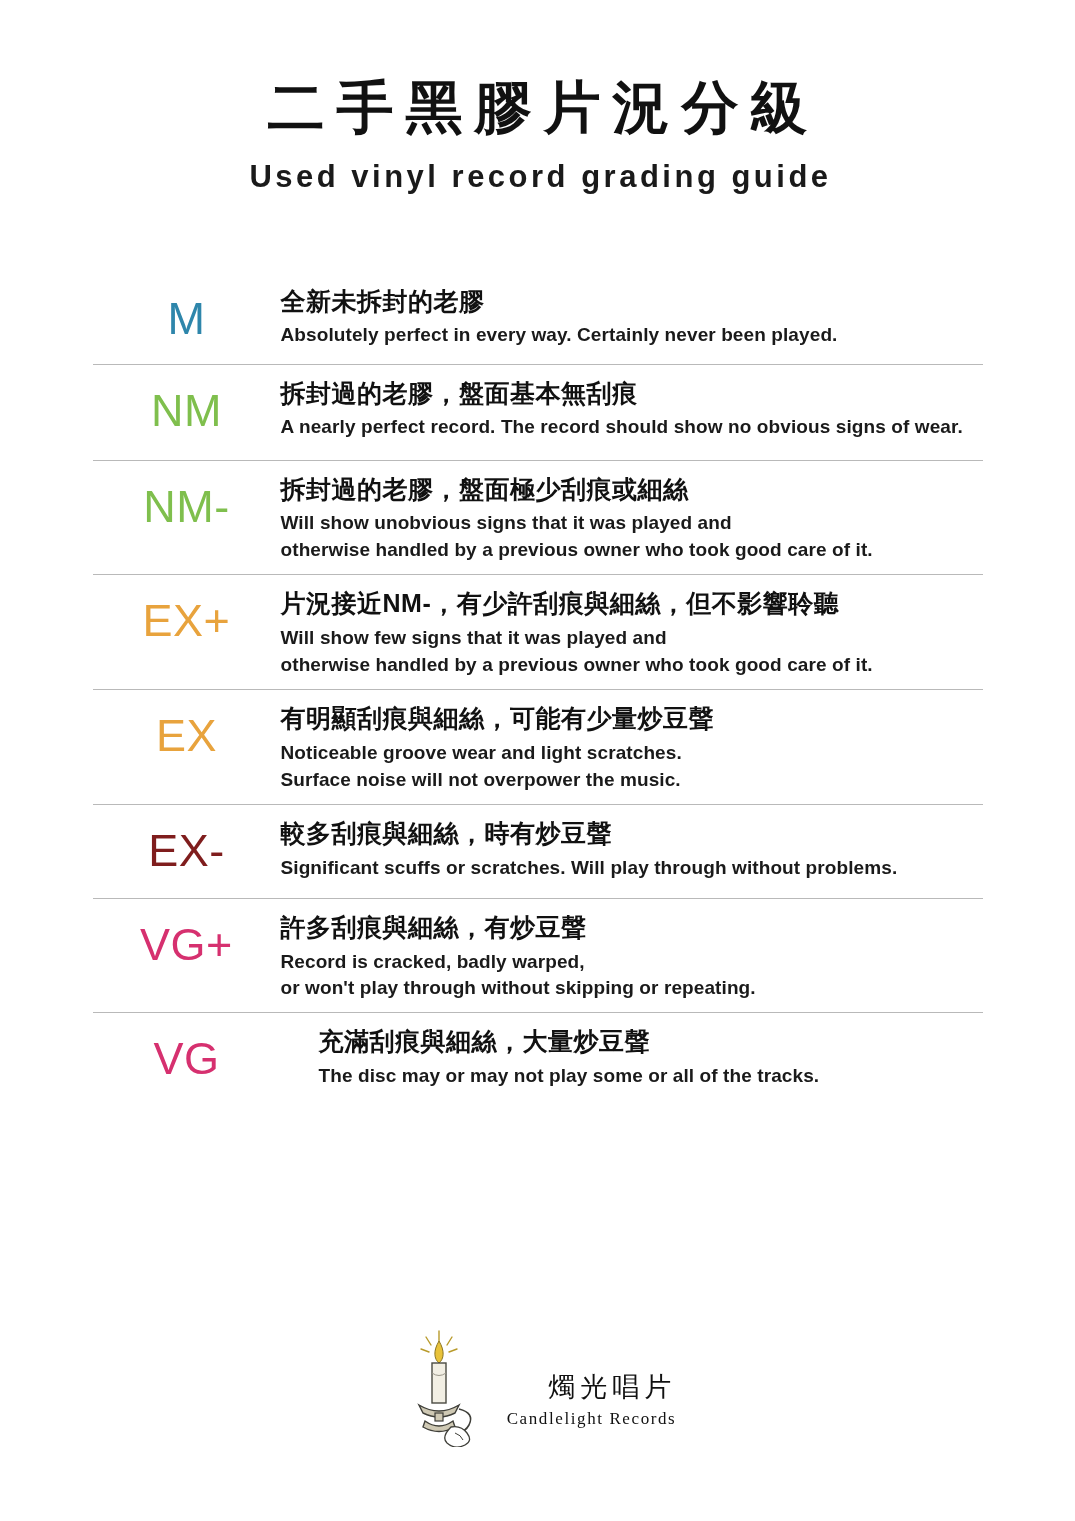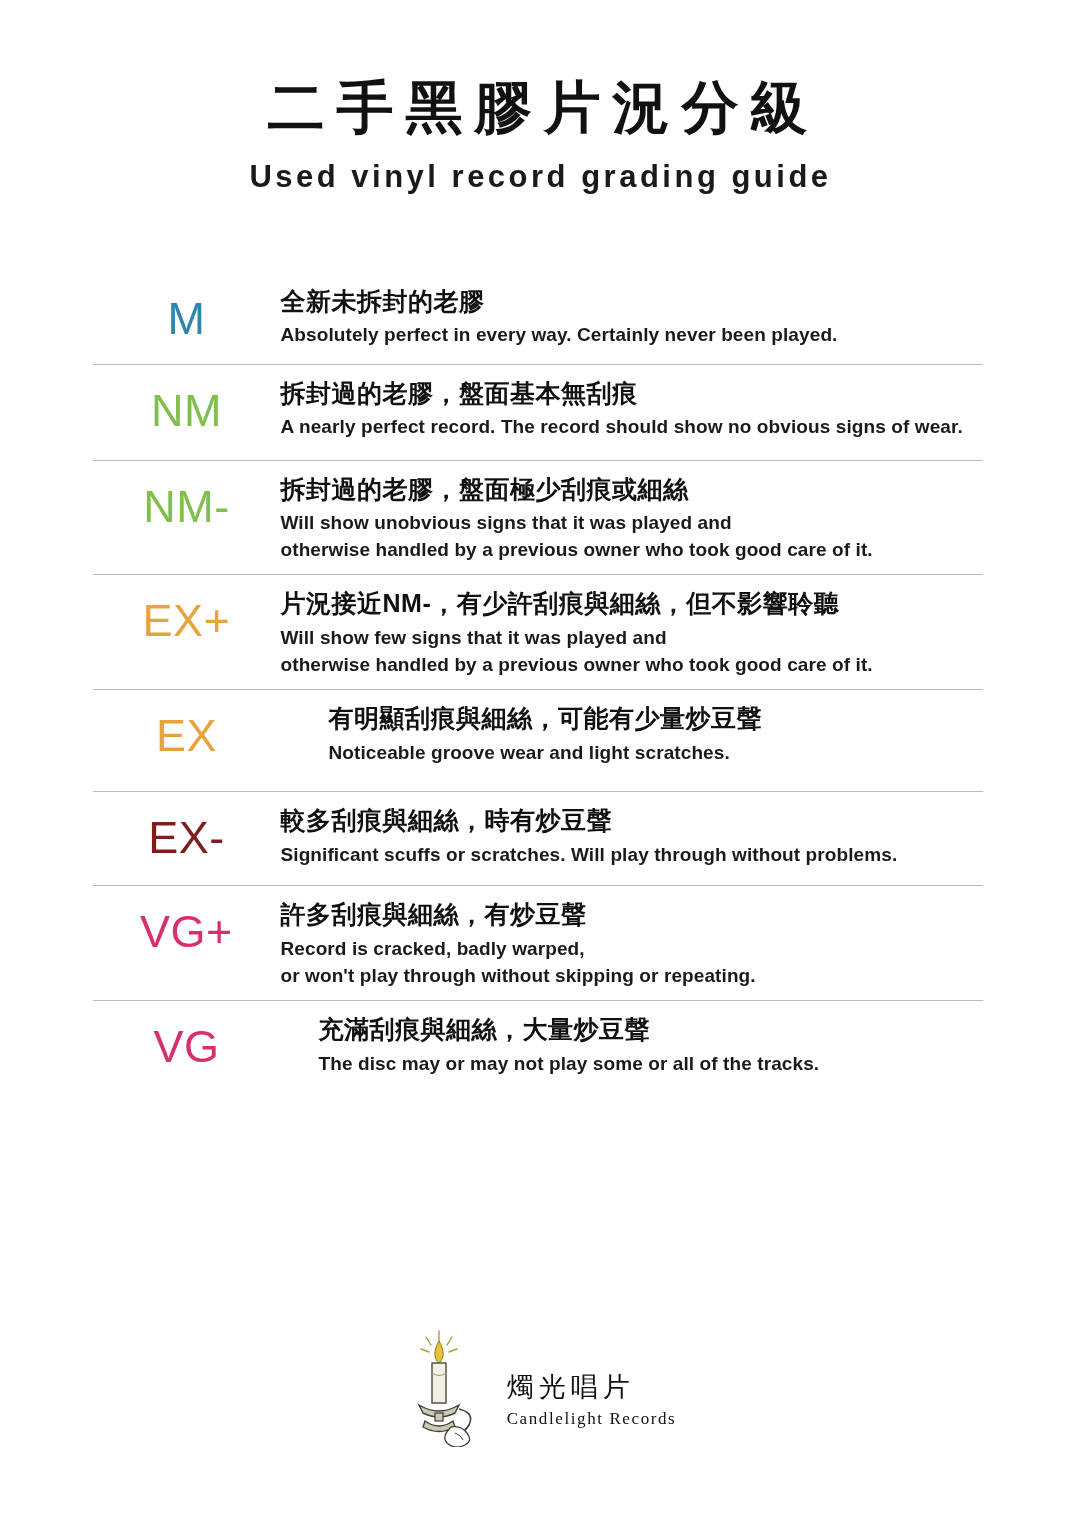--- a/index.html
+++ b/index.html
@@ -89,21 +89,21 @@
     line-height: 1.42;
     letter-spacing: 0.1px;
   }
   .en .l2 { display: block; }
 
   
   .row.r-m       { min-height: 92px; }
   .row.r-nm      { min-height: 96px; }
   .row.r-nmminus { min-height: 104px; }
   .row.r-explus  { min-height: 102px; }
-  .row.r-ex      { min-height: 102px; gap: 48px; }
+  .row.r-ex      { min-height: 102px; }
   .row.r-exminus { min-height: 94px; }
   .row.r-vgplus  { min-height: 100px; }
   .row.r-vg      { min-height: 96px; gap: 38px; }
 
   
   .footer {
     position: absolute;
     left: 0;
     right: 0;
     bottom: 74px;
@@ -111,21 +111,21 @@
     justify-content: center;
     align-items: center;
     gap: 16px;
   }
   .candle {
     width: 92px;
     height: 120px;
     position: relative;
   }
   .brand {
-    text-align: left;
+    text-align: right;
     padding-bottom: 6px;
     margin-top: 30px;
   }
   .brand-zh {
     font-size: 27px;
     letter-spacing: 5px;
     color: #111;
   }
   .brand-en {
     font-size: 17px;
@@ -188,20 +188,21 @@
         </div>
       </div>
     </div>
 
     <div class="row r-ex">
       <div class="grade" style="color:#e8a33d">EX</div>
       <div class="texts">
         <div class="zh">有明顯刮痕與細絲，可能有少量炒豆聲</div>
         <div class="en">
           <span class="l1">Noticeable groove wear and light scratches.</span>
+          <span class="l2">Surface noise will not overpower the music.</span>
         </div>
       </div>
     </div>
 
     <div class="row r-exminus">
       <div class="grade" style="color:#7f1d1d">EX-</div>
       <div class="texts">
         <div class="zh">較多刮痕與細絲，時有炒豆聲</div>
         <div class="en">
           <span class="l1">Significant scuffs or scratches. Will play through without problems.</span>

